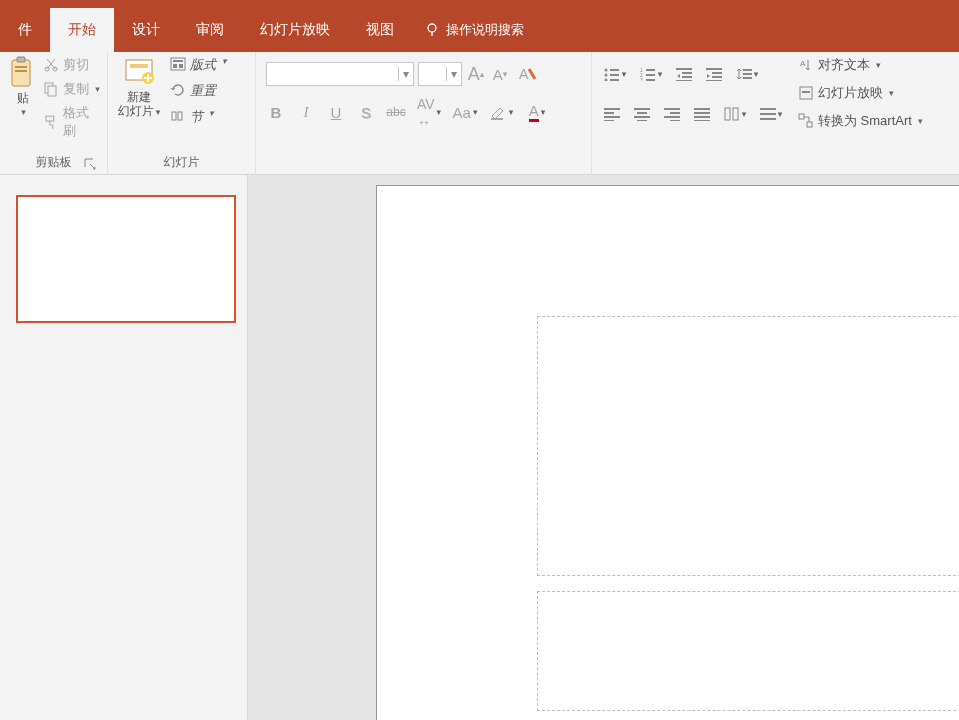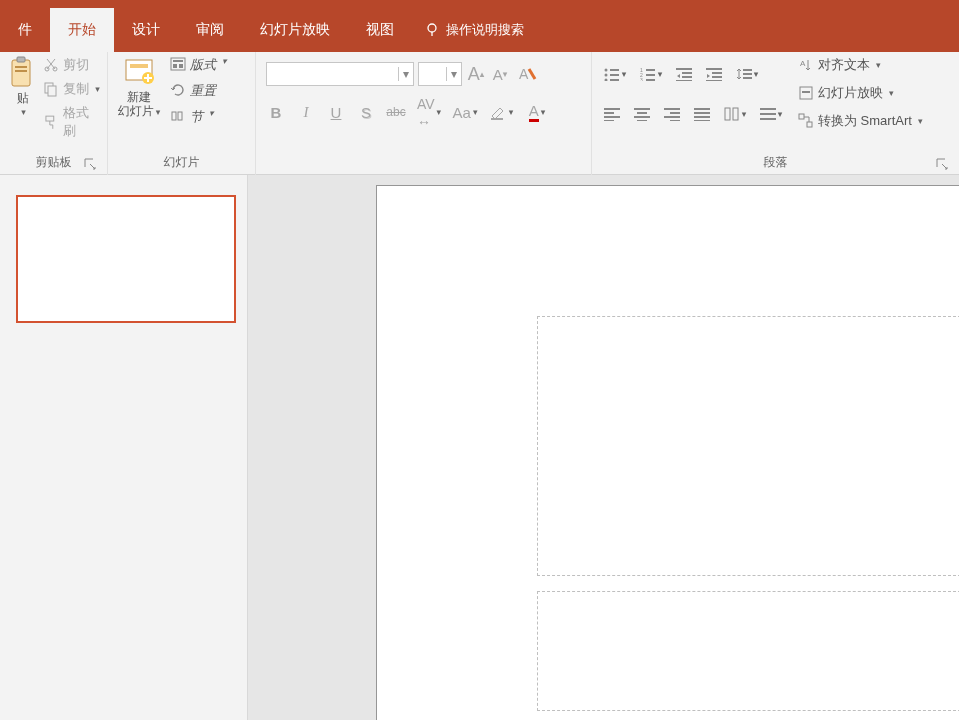--- a/index.html
+++ b/index.html
@@ -351,28 +351,20 @@
           <svg width="16" height="16" viewBox="0 0 16 16">
               <rect x="1" y="1" width="5" height="5" fill="none" stroke="#888"></rect>
               <rect x="9" y="9" width="5" height="5" fill="none" stroke="#888"></rect>
               <path d="M6 4 h5 v5" stroke="#888" fill="none"></path>
             </svg>
           <span>转换为 SmartArt</span>
             <span class="dropdown-caret">▾</span>
         </div>
       </div>
     </div>
-    <div class="group-label">
-      <span>段落</span>
-      <span class="dlg-launcher">
-          <svg viewBox="0 0 14 14">
-            <path d="M2 2 h8 M2 2 v8 M7 7 l5 5 M10 12 h2 v-2" stroke="#888" fill="none"></path>
-          </svg>
-        </span>
-    </div>
   </div>
 
 </div>
 
 <div class="workspace">
   <div class="thumb-pane">
     <div class="thumb"></div>
   </div>
   <div class="canvas-pane">
     <div class="slide">

